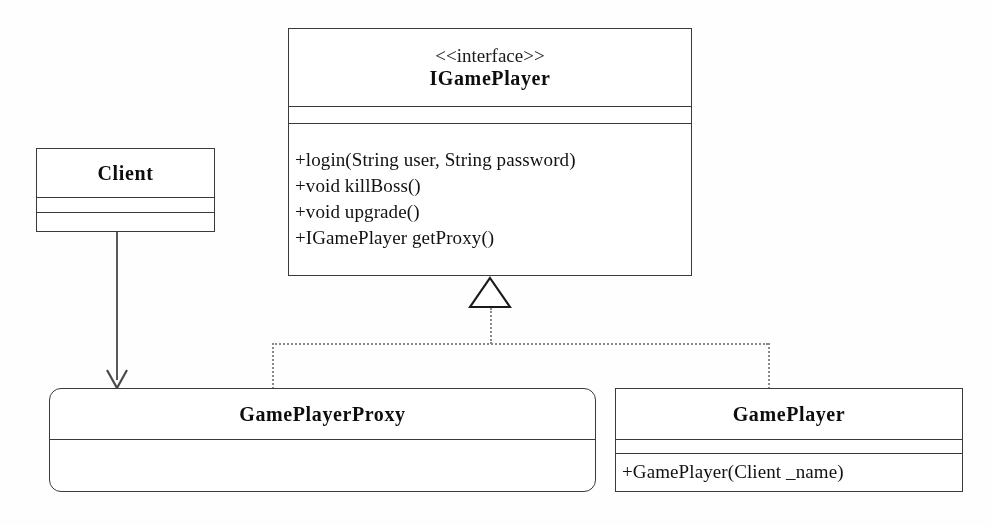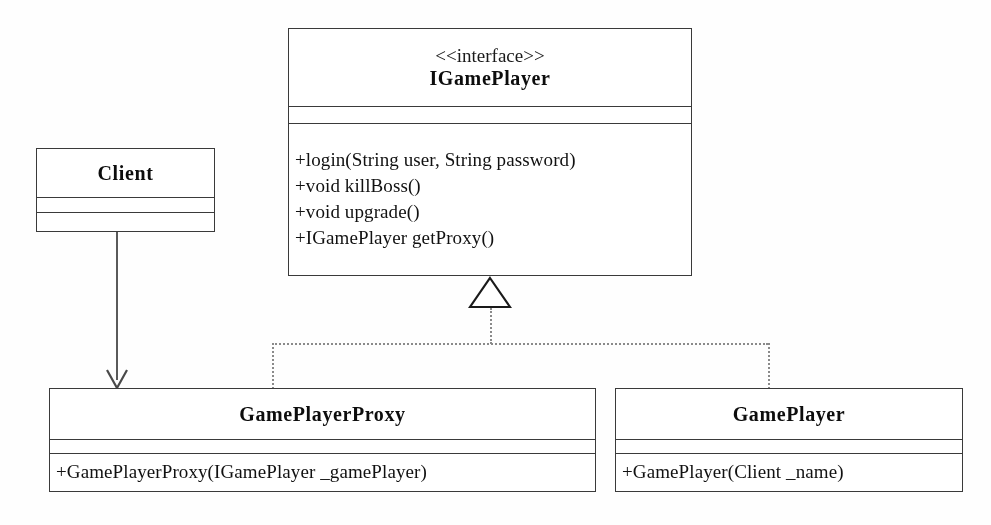--- a/index.html
+++ b/index.html
@@ -118,28 +118,25 @@
   </div>
 
   <div class="uml-box" style="left:36px; top:148px; width:179px; height:84px;">
     <div class="compartment title-compartment" style="height:48px;">
       <div class="class-name">Client</div>
     </div>
     <div class="compartment empty-compartment" style="height:15px;"></div>
     <div class="compartment empty-compartment" style="height:19px;"></div>
   </div>
 
-  <div class="uml-box" style="left:49px; top:388px; width:547px; height:104px;">
+  <div class="uml-box" style="left:49px; top:388px; width:547px; height:104px;border-radius:12px;">
     <div class="compartment title-compartment" style="height:50px;">
       <div class="class-name">GamePlayerProxy</div>
     </div>
     <div class="compartment empty-compartment" style="height:14px;"></div>
-    <div class="compartment members-compartment" style="height:38px;">
-      <div class="member">+GamePlayerProxy(IGamePlayer _gamePlayer)</div>
-    </div>
   </div>
 
   <div class="uml-box" style="left:615px; top:388px; width:348px; height:104px;">
     <div class="compartment title-compartment" style="height:50px;">
       <div class="class-name">GamePlayer</div>
     </div>
     <div class="compartment empty-compartment" style="height:14px;"></div>
     <div class="compartment members-compartment" style="height:38px;">
       <div class="member">+GamePlayer(Client _name)</div>
     </div>

